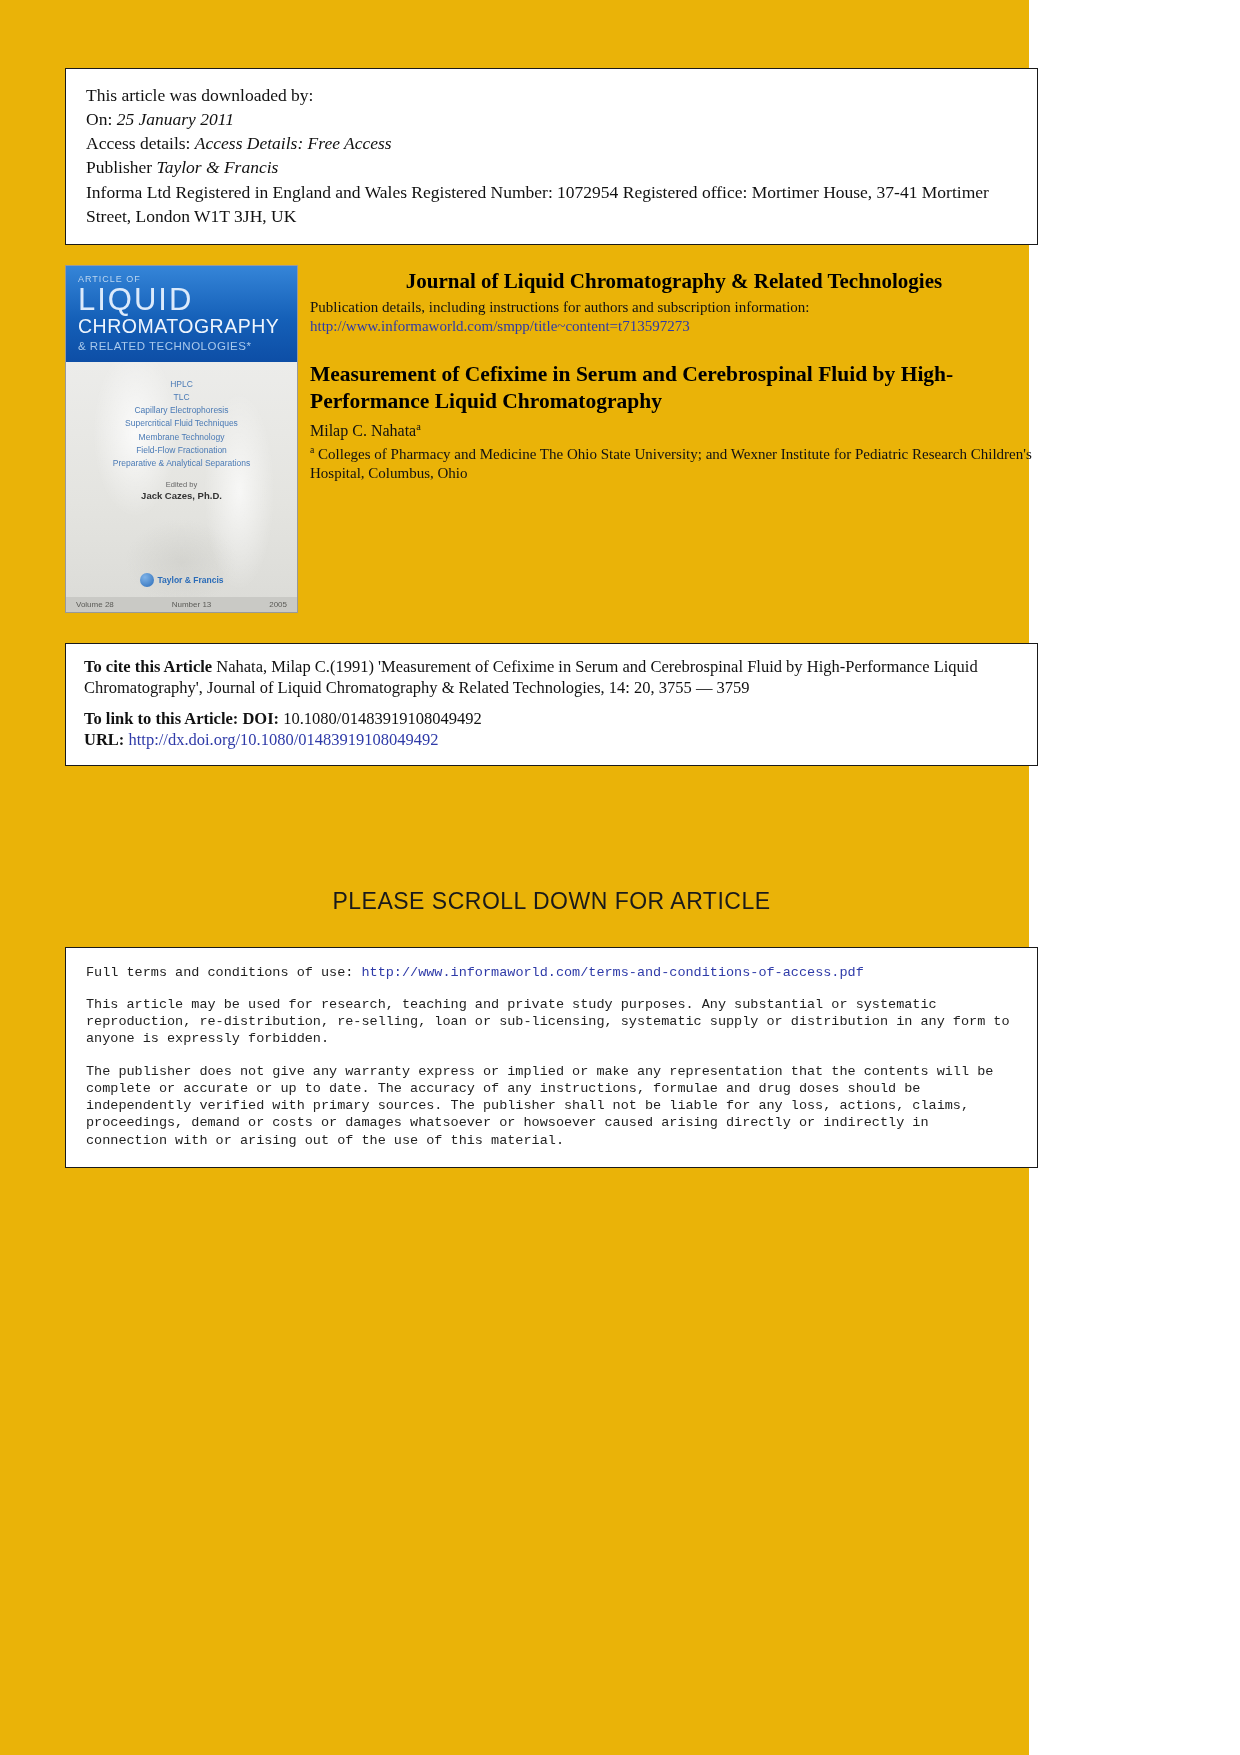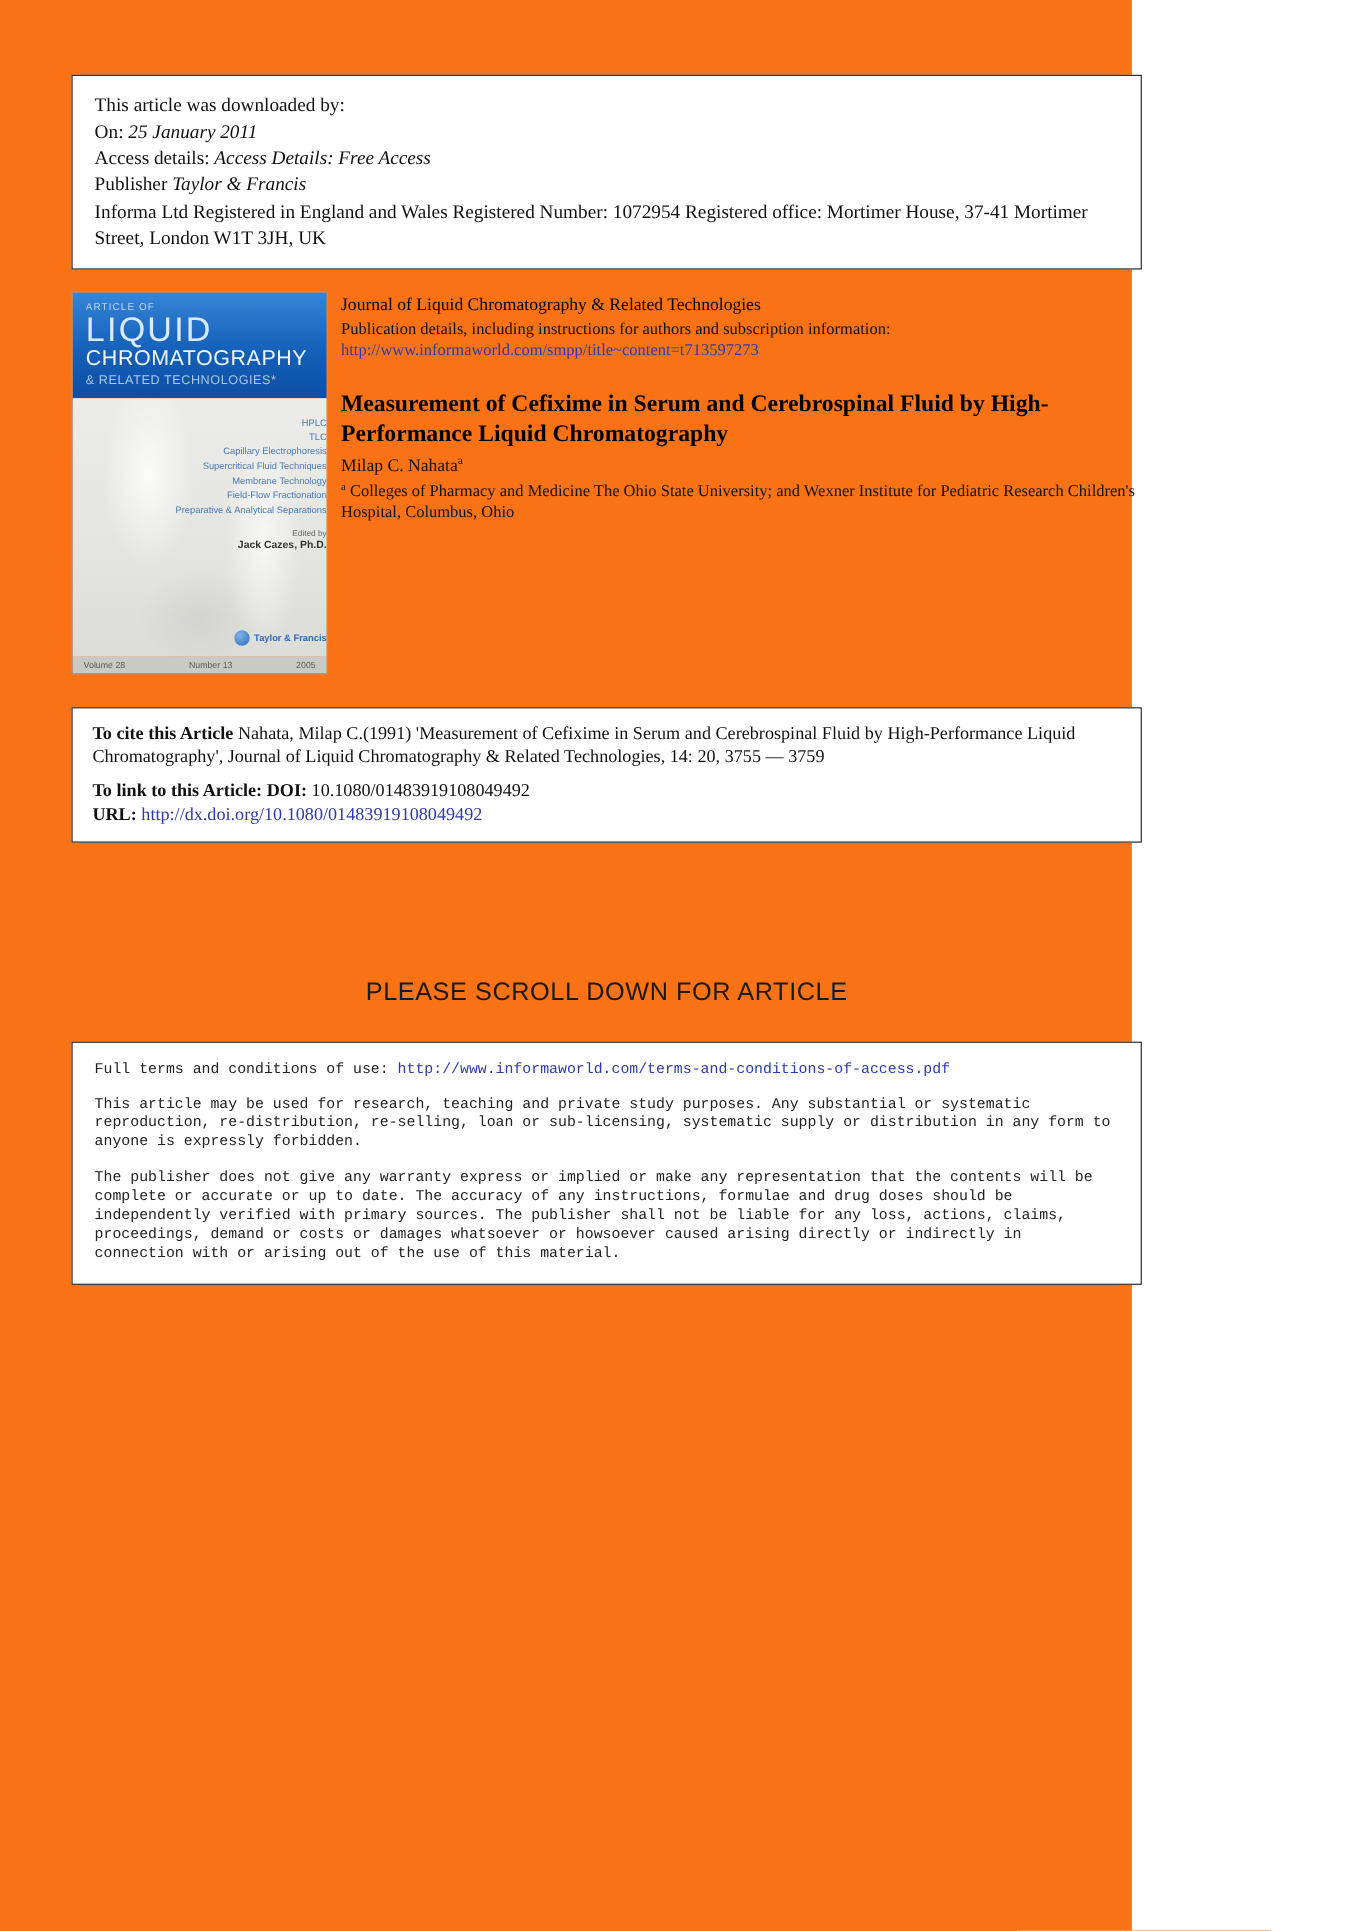--- a/index.html
+++ b/index.html
@@ -1,17 +1,17 @@
 <!DOCTYPE html>
 <html><head>
 <meta charset="utf-8">
 <style>
   * { margin: 0; padding: 0; box-sizing: border-box; }
   body { background: #ffffff; font-family: "Liberation Serif", serif; }
-  .page { width: 1029px; height: 1755px; background: #f97316; position: relative; }
+  .page { width: 1029px; height: 1755px; background: #eab308; position: relative; }
   .content { position: absolute; left: 65px; top: 68px; width: 973px; }
 
   .box { border: 1px solid #1a1a1a; background: #ffffff; }
 
   
   .download-box { padding: 14px 20px 16px 20px; font-size: 17.5px; line-height: 1.38; color: #111; }
   .download-box p { margin: 0; }
   .italic { font-style: italic; }
 
   
@@ -20,31 +20,31 @@
   .cover-masthead { background: linear-gradient(180deg, #3585d8 0%, #1560b8 55%, #0d4ea6 100%); padding: 8px 10px 10px 12px; font-family: "Liberation Sans", sans-serif; }
   .cover-masthead .m1 { color: #bcd6f0; font-size: 9px; letter-spacing: 1px; }
   .cover-masthead .m2 { color: #dceafb; font-size: 31px; letter-spacing: 2px; line-height: 1.05; }
   .cover-masthead .m3 { color: #eef5fd; font-size: 19.5px; letter-spacing: 0.5px; line-height: 1.1; }
   .cover-masthead .m4 { color: #a9c9ec; font-size: 11.5px; letter-spacing: 0.5px; margin-top: 2px; }
   .cover-body { flex: 1; background:
       radial-gradient(ellipse 60px 120px at 30% 30%, rgba(255,255,255,0.8), rgba(255,255,255,0) 70%),
       radial-gradient(ellipse 50px 140px at 75% 55%, rgba(255,255,255,0.7), rgba(255,255,255,0) 70%),
       radial-gradient(ellipse 80px 60px at 50% 85%, rgba(200,200,195,0.5), rgba(255,255,255,0) 70%),
       linear-gradient(180deg, #ececea 0%, #e4e4e0 60%, #dcdcd8 100%);
-    display: flex; flex-direction: column; align-items: flex-end; padding-top: 16px; font-family: "Liberation Sans", sans-serif; }
+    display: flex; flex-direction: column; align-items: center; padding-top: 16px; font-family: "Liberation Sans", sans-serif; }
   .cover-topic { color: #4a7ab5; font-size: 8.5px; line-height: 1.55; text-align: center; }
   .cover-edited { margin-top: 10px; color: #666; font-size: 7.5px; }
   .cover-editor { color: #333; font-size: 9.5px; font-weight: bold; margin-top: 1px; }
   .cover-logo { margin-top: auto; margin-bottom: 10px; display: flex; align-items: center; gap: 4px; }
   .logo-globe { width: 14px; height: 14px; border-radius: 50%; background: radial-gradient(circle at 35% 30%, #7fb3e8, #2b6cb8); display: inline-block; }
   .logo-text { color: #2b6cb8; font-size: 8.5px; font-weight: bold; }
   .cover-footer { background: #c9c9c5; display: flex; justify-content: space-between; padding: 3px 10px; font-family: "Liberation Sans", sans-serif; font-size: 8px; color: #5a5a56; }
 
   .journal-info { flex: 1; padding-left: 12px; padding-top: 4px; }
-  .journal-title { font-size: 16px; font-weight: normal; color: #000; }
+  .journal-title { font-size: 21px; font-weight: bold; color: #000; text-align: center; }
   .pub-details { font-size: 15px; margin-top: 5px; color: #111; }
   a.link { color: #2e3aa8; text-decoration: none; }
   .pub-link { font-size: 15px; margin-top: 2px; }
 
   .article-title { font-size: 21.5px; font-weight: bold; margin-top: 26px; line-height: 1.25; color: #000; }
   .author-line { font-size: 16px; margin-top: 6px; color: #111; }
   .affiliation { font-size: 15px; margin-top: 4px; line-height: 1.3; color: #111; }
   sup { font-size: 0.65em; }
 
   

